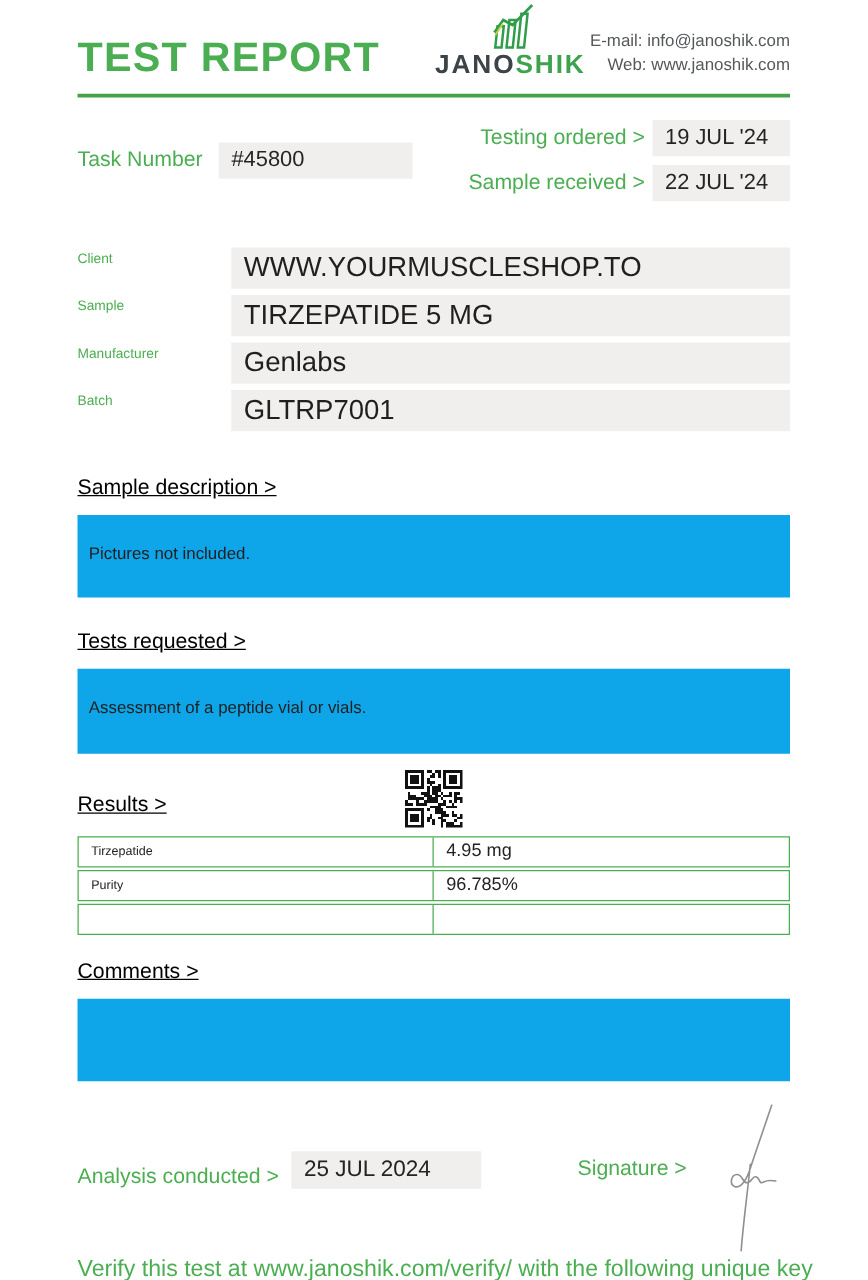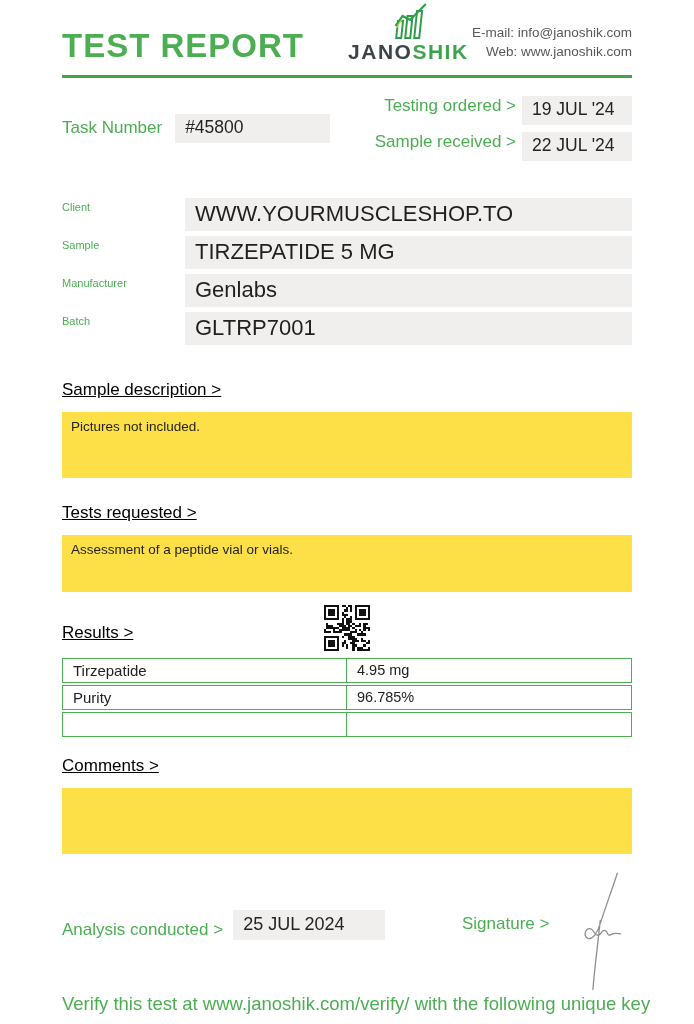--- a/index.html
+++ b/index.html
@@ -28,45 +28,45 @@
   
   .task-row { display:flex; margin-top:18px; }
   .task-left { display:flex; align-items:center; }
   .green-label { color:#4cae52; font-size:17px; white-space:nowrap; }
   .value-box {
     background:#f0efee; color:#242424; font-size:17.5px; font-weight:500;
     padding:3px 10px 4px 10px; line-height:1.25;
   }
   .task-number-box { width:155px; margin-left:13px; }
   .task-right { margin-left:auto; display:flex; flex-direction:column; gap:7px; }
-  .task-right .r { display:flex; align-items:flex-start; justify-content:flex-end; }
+  .task-right .r { display:flex; align-items:center; justify-content:flex-end; }
   .date-box { width:110px; margin-left:6px; font-size:17.5px; }
 
   
   .info-block { margin-top:37px; }
   .info-row { display:flex; align-items:stretch; margin-bottom:5px; }
   .info-label { width:123px; color:#4cae52; font-size:11px; padding-top:3px; }
   .info-value { flex:1; background:#f0efee; font-size:22px; font-weight:500; padding:3px 10px 4px 10px; color:#1f1f1f; }
 
   
   .section-heading { color:#000000; font-size:17px;text-decoration:underline; }
-  .gray-panel { background:#fde047; margin-top:12px; padding:7px 9px; font-size:13.5px; color:#1f1f1f; }
+  .gray-panel { background:#0ea5e9; margin-top:12px; padding:23px 9px; font-size:13.5px; color:#1f1f1f; }
   .panel-desc { height:66px; }
-  .panel-tests { height:57px; }
+  .panel-tests { height:68px; }
   .panel-comments { height:66px; }
   .sec-desc { margin-top:35px; }
   .sec-tests { margin-top:25px; }
   .sec-comments { margin-top:19px; }
 
   
   .results { position:relative; margin-top:31px; }
   .qr { position:absolute; left:50%; transform:translateX(-50%); top:-18px; width:46px; height:46px; }
   .results-table { margin-top:15px; }
   .res-row { display:flex; border:1.5px solid #4cae52; margin-bottom:2px; height:25px; align-items:center; }
-  .res-cell-l { width:50%; border-right:1.5px solid #4cae52; padding:2px 10px; font-size:15px; align-self:stretch; display:flex; align-items:center; }
+  .res-cell-l { width:50%; border-right:1.5px solid #4cae52; padding:2px 10px; font-size:10px; align-self:stretch; display:flex; align-items:center; }
   .res-cell-r { width:50%; padding:2px 10px; font-size:14.5px; }
 
   
   .analysis-row { display:flex; align-items:flex-end; margin-top:56px; position:relative; height:30px; }
   .analysis-box { width:152px; margin-left:10px; font-size:18px; }
   .sig-label { position:absolute; left:400px; top:4px; }
   .signature-svg { position:absolute; right:-10px; top:-40px; height:122px; width:90px; }
 
   
   .verify-line { margin-top:53px; color:#4cae52; font-size:18.5px; white-space:nowrap; }

